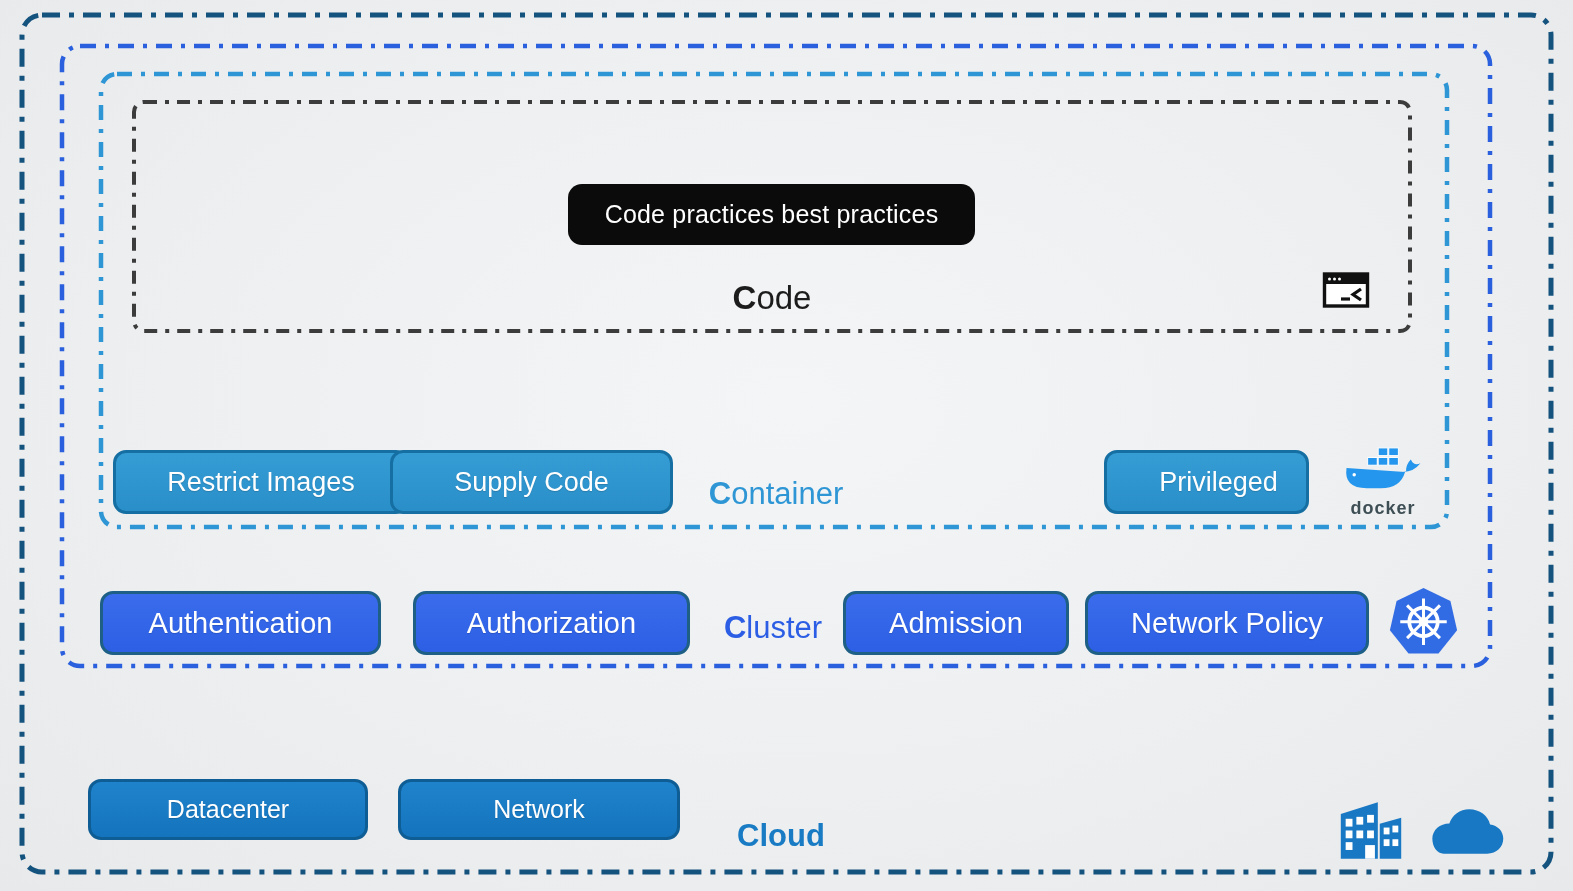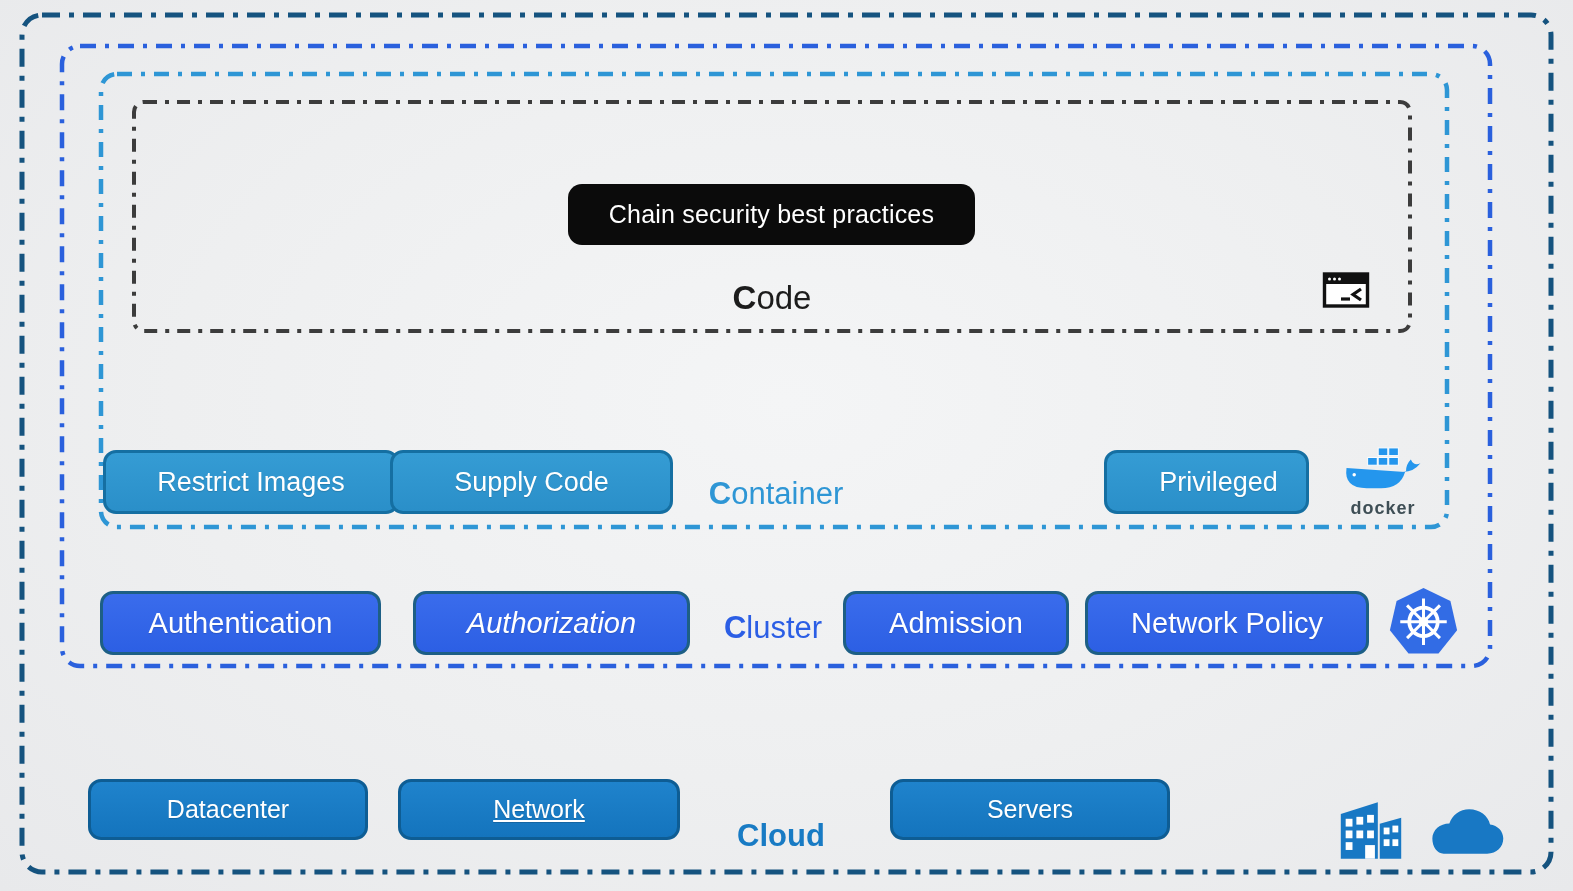--- a/index.html
+++ b/index.html
@@ -59,34 +59,34 @@
 
 <div class="canvas">
 
   <svg class="borders">
     <rect x="22" y="15" width="1529" height="857" rx="20" fill="none" stroke="#15537f" stroke-width="5" stroke-dasharray="18 9 5 9"></rect>
     <rect x="62" y="46" width="1428" height="620" rx="18" fill="none" stroke="#2a60dd" stroke-width="4.5" stroke-dasharray="16 9 4 9"></rect>
     <rect x="101" y="74" width="1346" height="453" rx="16" fill="none" stroke="#2e96d5" stroke-width="4.5" stroke-dasharray="15 9 4 9"></rect>
     <rect x="134" y="102" width="1276" height="229" rx="10" fill="none" stroke="#3c3c3c" stroke-width="4" stroke-dasharray="13 8 4 8"></rect>
   </svg>
 
-  <div class="banner">Chain security best practices</div>
+  <div class="banner">Code practices best practices</div>
   <div class="layer-label label-code">Code</div>
 
   <svg class="icon-abs" style="left:1322px;top:267px;" width="48" height="44" viewBox="0 0 48 44">
     <rect x="2.5" y="7" width="43" height="32" fill="#ffffff" stroke="#111111" stroke-width="3.4"></rect>
     <rect x="2.5" y="7" width="43" height="10" fill="#111111"></rect>
     <circle cx="7.5" cy="12" r="1.5" fill="#ffffff"></circle>
     <circle cx="12.5" cy="12" r="1.5" fill="#ffffff"></circle>
     <circle cx="17.5" cy="12" r="1.5" fill="#ffffff"></circle>
     <path d="M19 32 h9" stroke="#111111" stroke-width="3.2" fill="none"></path>
     <path d="M39 22 l-8 5.5 8 5.5" stroke="#111111" stroke-width="3.2" fill="none"></path>
   </svg>
 
-  <div class="pill pill-container" style="left:103px;width:296px;">Restrict Images</div>
+  <div class="pill pill-container" style="left:113px;width:296px;">Restrict Images</div>
   <div class="pill pill-container" style="left:390px;width:283px;">Supply Code</div>
   <div class="layer-label label-container">Container</div>
   <div class="pill pill-container" style="left:1104px;width:205px;padding-left:24px;">Privileged</div>
 
   <div class="docker-wrap">
     <svg width="92" height="48" viewBox="0 0 92 50">
       <g fill="#2496ed" stroke="#ffffff" stroke-width="1">
         <rect x="41" y="2" width="10" height="8"></rect>
         <rect x="52" y="2" width="10" height="8"></rect>
         <rect x="30" y="12" width="10" height="8"></rect>
@@ -94,21 +94,21 @@
         <rect x="52" y="12" width="10" height="8"></rect>
       </g>
       <path d="M8 23 Q5 44 29 44 L44 44 Q64 44 69 27 Z" fill="#2496ed"></path>
       <path d="M67 27 Q78 27 85 18 Q78 21 75 14 Q70 19 70 26 Z" fill="#2496ed"></path>
       <circle cx="16" cy="30" r="1.8" fill="#ffffff"></circle>
     </svg>
     <div class="docker-caption">docker</div>
   </div>
 
   <div class="pill pill-cluster" style="left:100px;width:281px;">Authentication</div>
-  <div class="pill pill-cluster" style="left:413px;width:277px;font-style:italic;">Authorization</div>
+  <div class="pill pill-cluster" style="left:413px;width:277px;">Authorization</div>
   <div class="layer-label label-cluster">Cluster</div>
   <div class="pill pill-cluster" style="left:843px;width:226px;text-align:center;">Admission</div>
   <div class="pill pill-cluster" style="left:1085px;width:284px;">Network Policy</div>
 
   <svg class="icon-abs" style="left:1386px;top:584px;" width="75" height="77" viewBox="0 0 100 100">
     <polygon points="50,4 85.9,21.3 94.8,60.2 70,91.4 30,91.4 5.2,60.2 14.1,21.3" fill="#326ce5"></polygon>
     <circle cx="50" cy="49" r="19" fill="none" stroke="#ffffff" stroke-width="5"></circle>
     <g stroke="#ffffff" stroke-width="4">
       <line x1="50" y1="49" x2="50" y2="18"></line>
       <line x1="50" y1="49" x2="71.9" y2="27.1"></line>
@@ -116,23 +116,22 @@
       <line x1="50" y1="49" x2="71.9" y2="70.9"></line>
       <line x1="50" y1="49" x2="50" y2="80"></line>
       <line x1="50" y1="49" x2="28.1" y2="70.9"></line>
       <line x1="50" y1="49" x2="19" y2="49"></line>
       <line x1="50" y1="49" x2="28.1" y2="27.1"></line>
     </g>
     <circle cx="50" cy="49" r="6.5" fill="#ffffff"></circle>
   </svg>
 
   <div class="pill pill-cloud" style="left:88px;width:280px;">Datacenter</div>
-  <div class="pill pill-cloud" style="left:398px;width:282px;text-decoration:underline;">Network</div>
+  <div class="pill pill-cloud" style="left:398px;width:282px;">Network</div>
   <div class="layer-label label-cloud">Cloud</div>
-  <div class="pill pill-cloud" style="left:890px;width:280px;">Servers</div>
 
   <svg class="icon-abs" style="left:1333px;top:797px;" width="76" height="65" viewBox="0 0 78 66">
     <path d="M8 17 L46 5 L46 63 L8 63 Z" fill="#1878c4"></path>
     <path d="M48 27 L70 21 L70 63 L48 63 Z" fill="#1878c4"></path>
     <g fill="#ffffff">
       <rect x="13" y="22" width="7" height="8"></rect>
         <rect x="24" y="20" width="7" height="8"></rect>
         <rect x="35" y="18" width="7" height="8"></rect>
       <rect x="13" y="34" width="7" height="8"></rect>
         <rect x="24" y="34" width="7" height="8"></rect>

